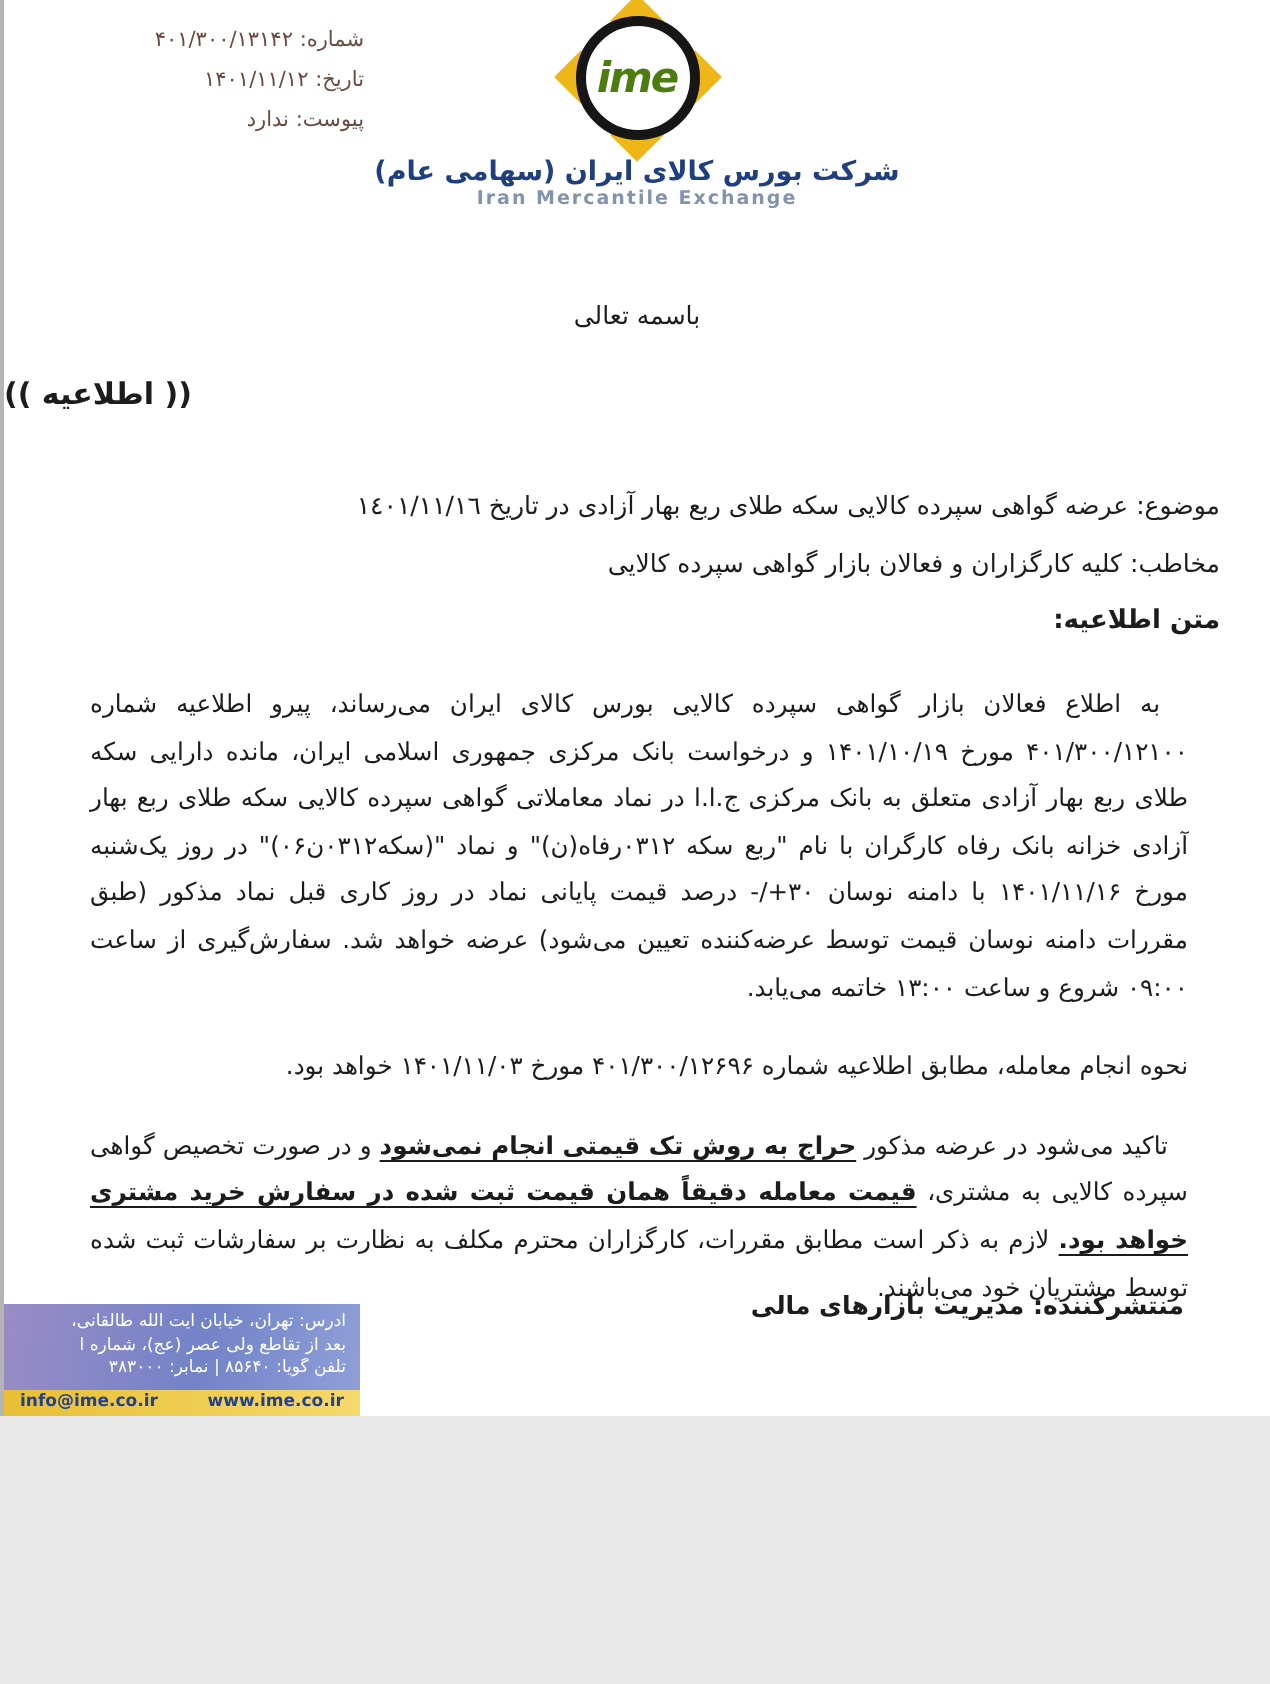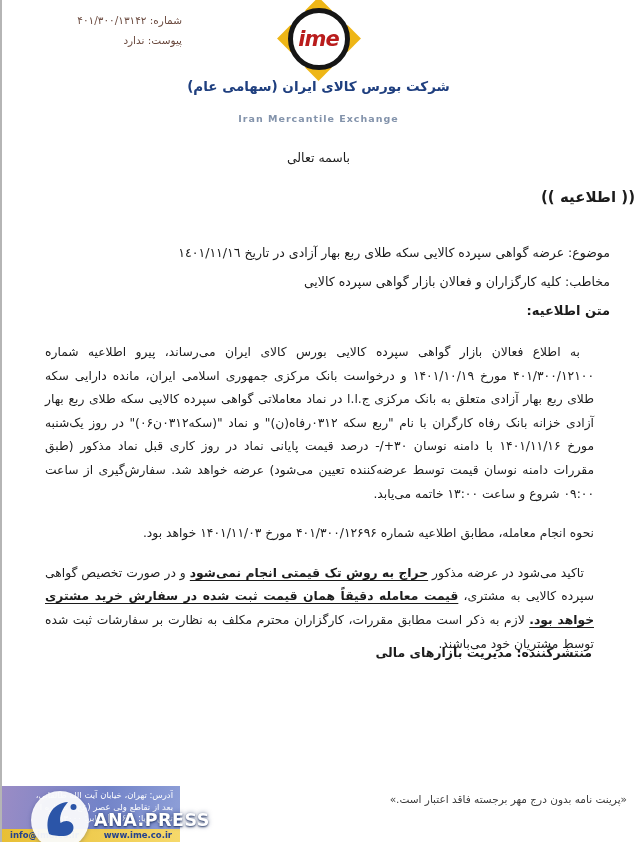--- a/index.html
+++ b/index.html
@@ -1,18 +1,18 @@
 <!DOCTYPE html>
 <html lang="fa"><head>
 <meta charset="utf-8">
 <style>
   html,body{margin:0;padding:0;background:#e9e9e9;}
   .page{
     position:relative;
-    width:635px;height:842px;
+    width:635px;height:708px;
     margin:0 auto;
     background:#ffffff;
     border-left:2px solid #b5b5b5;
     box-sizing:border-box;
     overflow:hidden;
     font-family:"DejaVu Sans", sans-serif;
     color:#1c1c1c;
   }
   
   .hfields{position:absolute;top:10px;left:22px;width:158px;direction:rtl;text-align:right;}
@@ -20,26 +20,26 @@
   .hrow .hlbl{color:#6b4a3f;}
   .hrow .hval{color:#6b4a3f;}
   
   .logo-block{position:absolute;top:4px;left:0;right:0;text-align:center;}
   .lm{position:relative;width:70px;height:70px;margin:0 auto;}
   .dia{position:absolute;width:19px;height:19px;background:#eeb616;transform:rotate(45deg);}
   .dia.n{top:-3px;left:25px}.dia.s{bottom:-3px;left:25px}
   .dia.w{left:-3px;top:25px}.dia.e{right:-3px;top:25px}
   .ring{position:absolute;inset:4px;background:#fff;border:5px solid #161616;border-radius:50%;
         display:flex;align-items:center;justify-content:center;}
-  .mono{font-weight:bold;font-style:italic;font-size:21px;color:#b91c1c;letter-spacing:-1px;}
+  .mono{font-weight:bold;font-style:italic;font-size:21px;color:#4d7c0f;letter-spacing:-1px;}
   .org-fa{margin-top:4px;font-size:13.5px;font-weight:bold;color:#1f3f7f;direction:rtl;text-align:center;}
-  .org-en{margin-top:19px;font-size:9.5px;letter-spacing:1px;color:#8393ab;font-weight:bold;}
+  .org-en{margin-top:0;font-size:9.5px;letter-spacing:1px;color:#8393ab;font-weight:bold;}
   
   .invocation{position:absolute;top:150px;left:0;right:0;text-align:center;font-size:12.5px;direction:rtl;}
-  .doctype{position:absolute;top:188px;left:0;right:0;text-align:right;font-size:15px;font-weight:bold;direction:rtl;}
+  .doctype{position:absolute;top:188px;left:0;right:0;text-align:left;font-size:15px;font-weight:bold;direction:rtl;}
   
   .content{position:absolute;top:238px;right:25px;left:27px;direction:rtl;}
   .subj,.addr{font-size:12.5px;line-height:29px;white-space:nowrap;}
   .b{font-weight:normal;}
   .bheading{font-size:13px;line-height:29px;font-weight:bold;}
   .para{margin:16px;font-size:12.3px;line-height:23.6px;text-align:justify;}
   .indent1{text-indent:14px;}
   .indent2{text-indent:10px;}
   .bu{font-weight:bold;text-decoration:underline;text-underline-offset:3px;}
   
@@ -65,20 +65,24 @@
 </style>
 </head>
 <body>
 
 <div class="page">
 
   <div class="hfields">
     <div class="hrow">
       <span class="hlbl">شماره:</span>
       <span class="hval">۴۰۱/۳۰۰/۱۳۱۴۲</span>
+    </div>
+    <div class="hrow">
+      <span class="hlbl">تاریخ:</span>
+      <span class="hval">۱۴۰۱/۱۱/۱۲</span>
     </div>
     <div class="hrow">
       <span class="hlbl">پیوست:</span>
       <span class="hval">ندارد</span>
     </div>
   </div>
 
   <div class="logo-block">
     <div class="lm">
       <span class="dia n"></span>

